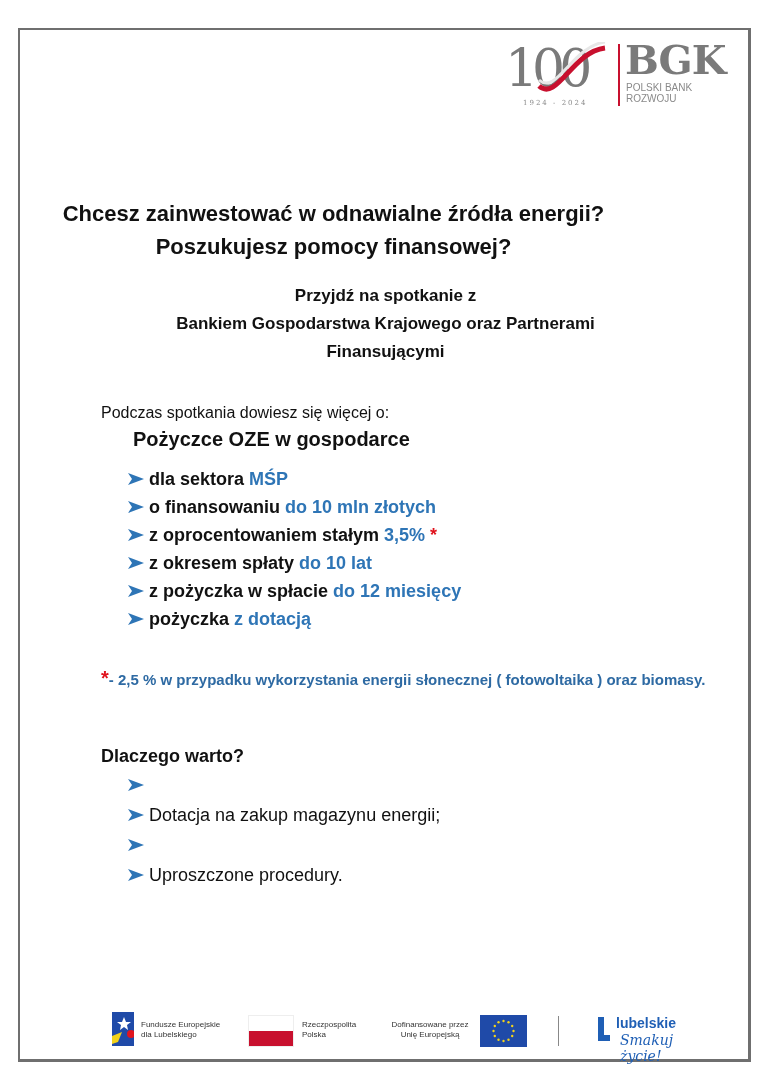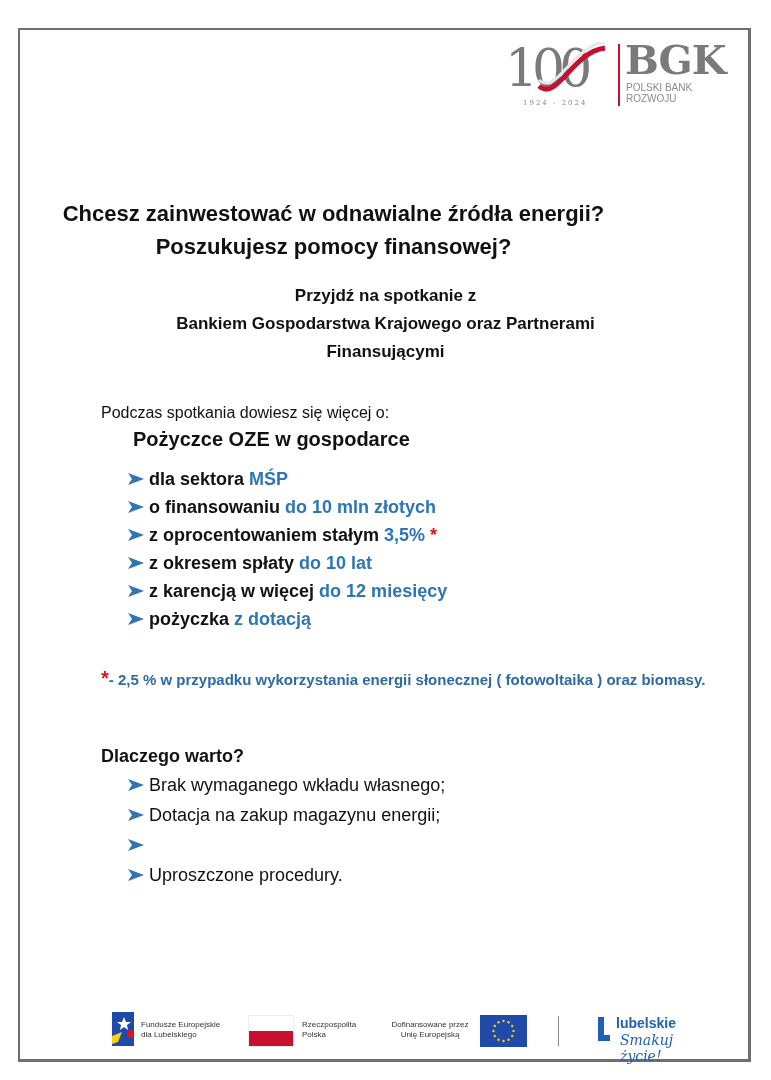--- a/index.html
+++ b/index.html
@@ -92,38 +92,38 @@
     </svg><span>z oprocentowaniem stałym </span><span class="blue">3,5%</span> <span class="red">*</span>
 </div>
 <div class="bul" style="top:549px">
   <svg class="arrow" viewBox="0 0 18 14">
       <path d="M1 1 L17 7 L1 13 L5 7 Z" fill="#2e75b6"></path>
     </svg><span>z okresem spłaty </span><span class="blue">do 10 lat</span>
 </div>
 <div class="bul" style="top:577px">
   <svg class="arrow" viewBox="0 0 18 14">
       <path d="M1 1 L17 7 L1 13 L5 7 Z" fill="#2e75b6"></path>
-    </svg><span>z karencją w więcej </span><span class="blue">do 12 miesięcy</span>
+    </svg><span>z pożyczka w spłacie </span><span class="blue">do 12 miesięcy</span>
 </div>
 <div class="bul" style="top:605px">
   <svg class="arrow" viewBox="0 0 18 14">
       <path d="M1 1 L17 7 L1 13 L5 7 Z" fill="#2e75b6"></path>
     </svg><span>pożyczka </span><span class="blue">z dotacją</span>
 </div>
 
 <div class="note">
   <span class="star">*</span><span>- 2,5 % w przypadku wykorzystania energii słonecznej ( fotowoltaika ) oraz biomasy.</span>
 </div>
 
 <div class="why-title">Dlaczego warto?</div>
 
 <div class="why" style="top:771px">
   <svg class="arrow" viewBox="0 0 18 14">
       <path d="M1 1 L17 7 L1 13 L5 7 Z" fill="#2e75b6"></path>
-    </svg><span>Brak wymaganego wkładu własnego;</span>
+    </svg>
 </div>
 <div class="why" style="top:801px">
   <svg class="arrow" viewBox="0 0 18 14">
       <path d="M1 1 L17 7 L1 13 L5 7 Z" fill="#2e75b6"></path>
     </svg><span>Dotacja na zakup magazynu energii;</span>
 </div>
 <div class="why" style="top:831px">
   <svg class="arrow" viewBox="0 0 18 14">
       <path d="M1 1 L17 7 L1 13 L5 7 Z" fill="#2e75b6"></path>
     </svg>

